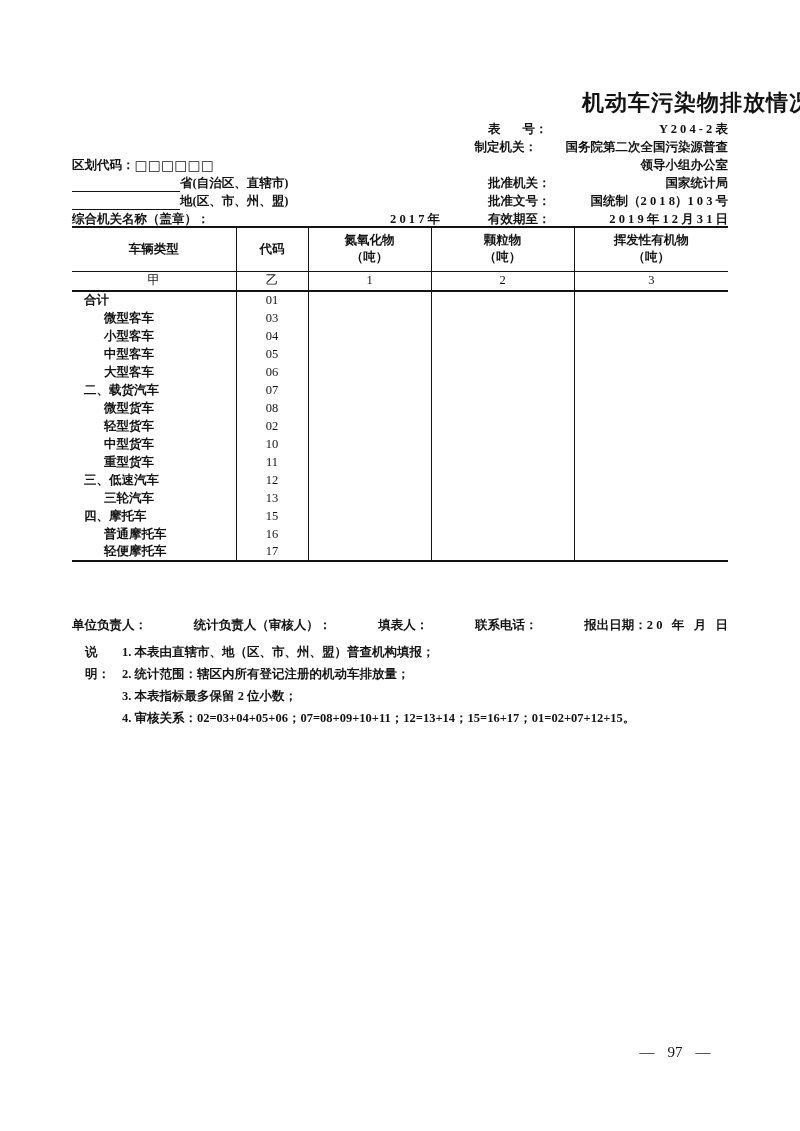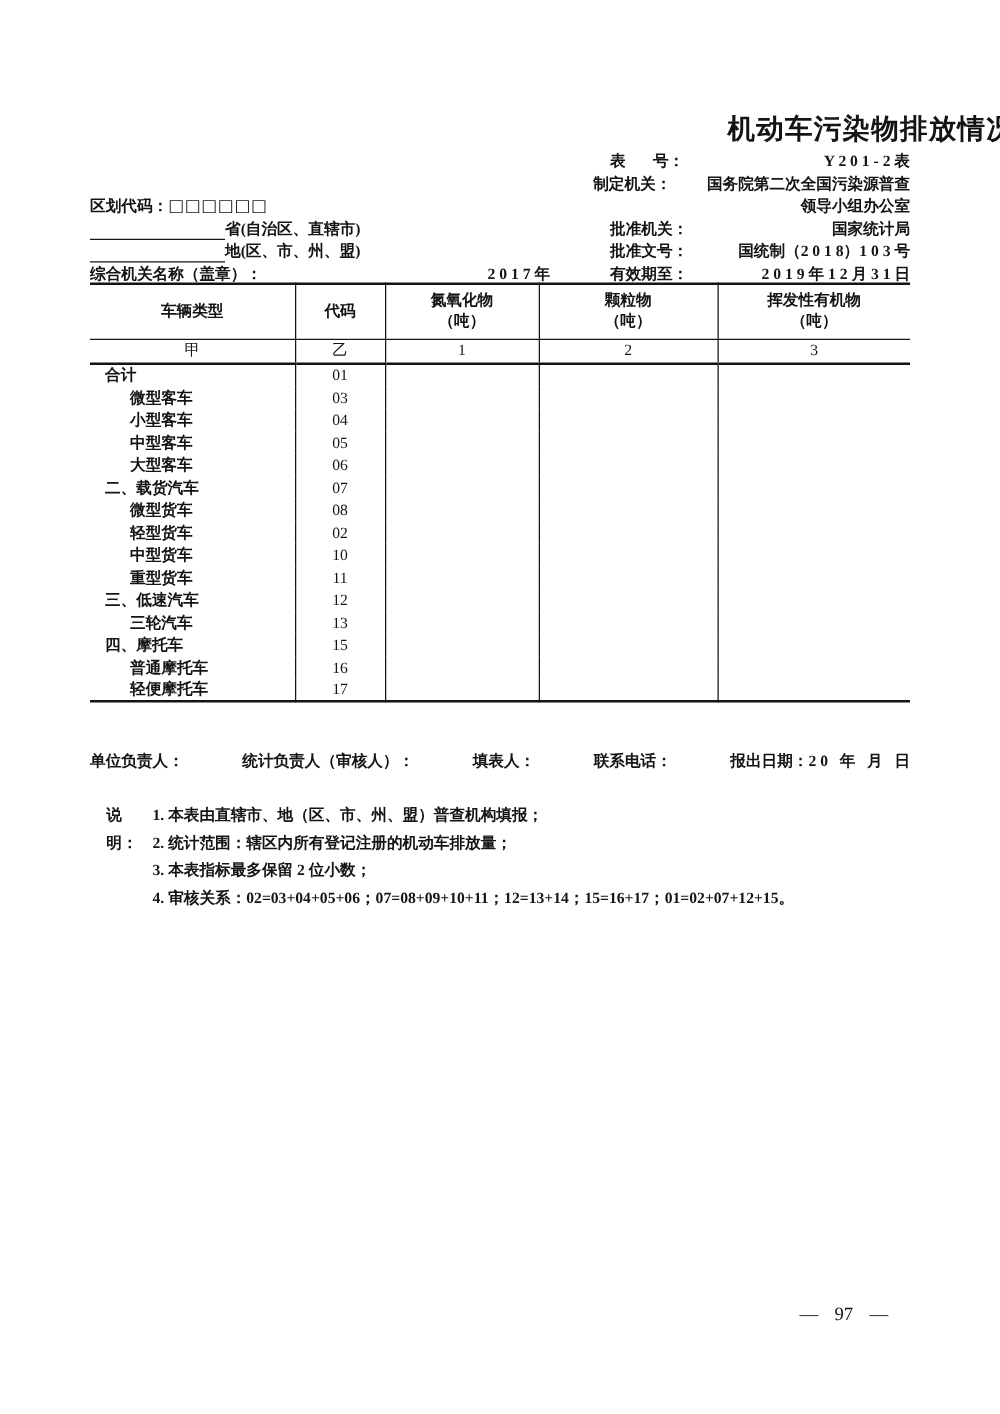--- a/index.html
+++ b/index.html
@@ -38,42 +38,42 @@
   td.name{ text-align:left; padding-left:12px; font-weight:600; white-space:pre; }
   td.name.ind{ padding-left:32px; }
   td.code{ text-align:center; font-weight:500; }
   .hdr-unit{ line-height:17px; }
   
   .footer{
     position:absolute; top:601px; left:72px; width:656px;
     display:flex; justify-content:space-between;
     font-size:12.5px; font-weight:600;
   }
-  .footer span{ white-space:pre; }
+  .footer span{ white-space:pre;margin-top:16px; }
   
   .notes{ position:absolute; top:641px; left:85px; width:640px; display:flex; font-size:12.5px; font-weight:600; line-height:22px; }
   .notes-label{ width:37px; flex:none; }
   .note-item{ white-space:pre; }
   
   .pageno{
     position:absolute; top:1044px; left:618px; width:114px;
     display:flex; justify-content:center; align-items:center; gap:13px;
     font-size:15px; font-weight:400;
   }
 </style>
 </head>
 <body>
 
 <div class="title">机动车污染物排放情况</div>
 
 <div class="header">
   <div class="hrow">
     <div class="hleft"></div>
     <div class="hlabel">表       号：</div>
-    <div class="hvalue">Y 2 0 1 - 2 表</div>
+    <div class="hvalue">Y 2 0 4 - 2 表</div>
   </div>
   <div class="hrow">
     <div class="hleft"></div>
     <div class="hlabel">制定机关：</div>
     <div class="hvalue">国务院第二次全国污染源普查</div>
   </div>
   <div class="hrow">
     <div class="hleft">
       <span>区划代码：</span>
       <span class="boxes">□□□□□□</span>

